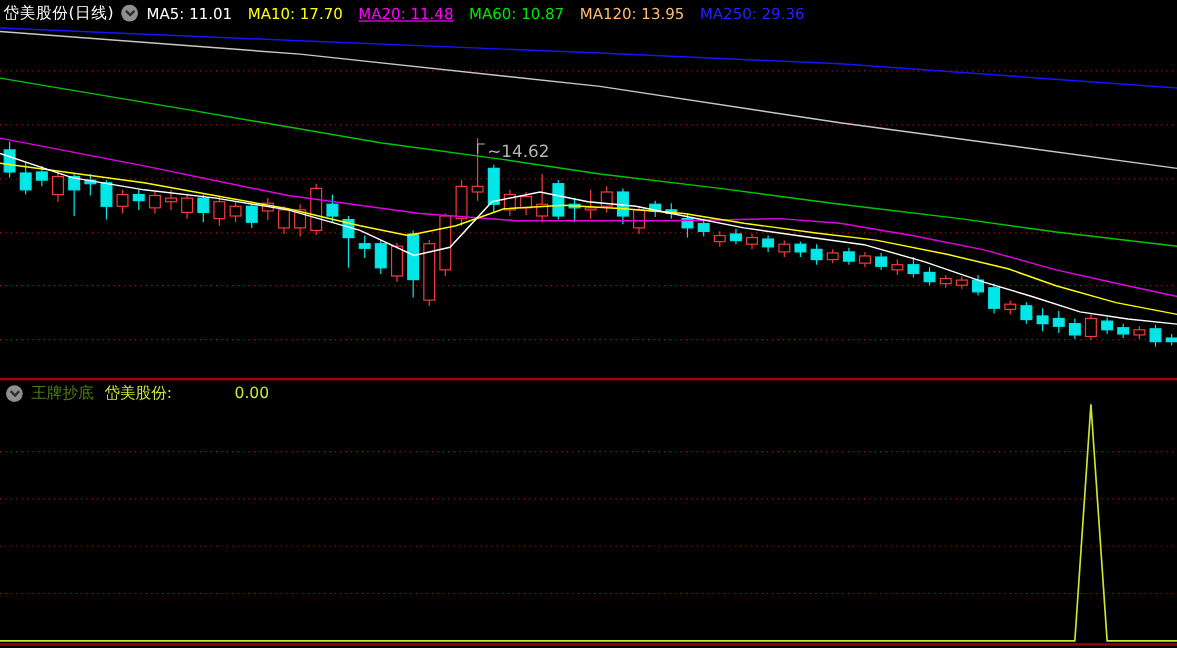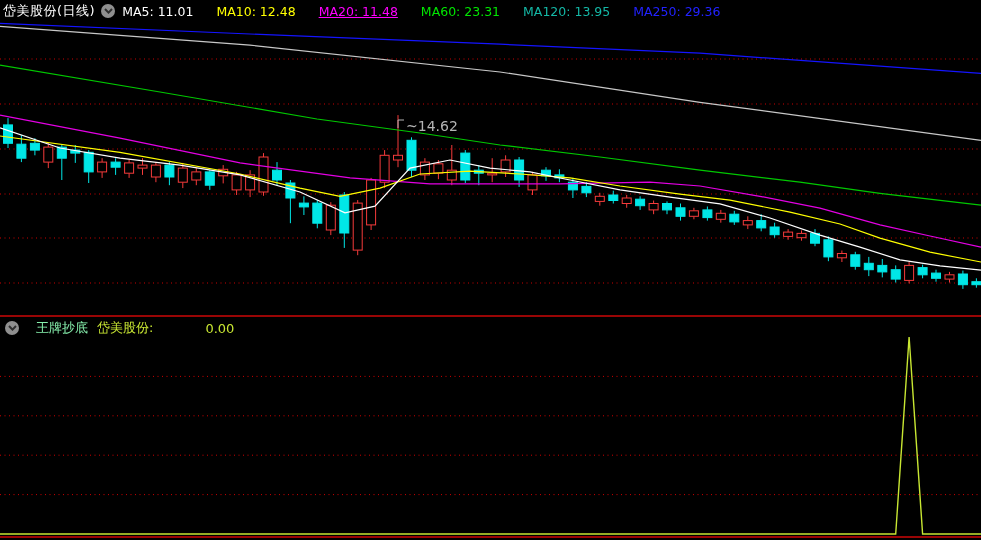--- a/index.html
+++ b/index.html
@@ -3,47 +3,47 @@
 <meta charset="utf-8">
 <style>
   html,body{margin:0;padding:0;background:#000;}
   .stage{position:relative;width:981px;height:540px;background:#000;overflow:hidden;
          font-family:"DejaVu Sans",sans-serif;}
   .titlebar{position:absolute;top:0;left:0;width:874px;height:22px;display:flex;
             align-items:center;padding-left:3px;box-sizing:border-box;z-index:5;text-align:center;}
   .stock-name{color:#ffffff;font-size:13px;letter-spacing:0.5px;white-space:nowrap;}
   .chev{width:14px;height:14px;border-radius:50%;background:#8f8f8f;display:inline-flex;
         align-items:center;justify-content:center;margin:0 7px 0 6px;flex:0 0 auto;}
-  .ma-readouts{display:flex;align-items:center;gap:23px;white-space:nowrap;}
+  .ma-readouts{display:flex;align-items:center;gap:13px;white-space:nowrap;}
   .ma-readout{font-size:12.5px;}
   svg.panel{position:absolute;left:0;display:block;}
   .sep{position:absolute;left:0;width:981px;z-index:4;}
   .ind-header{position:absolute;top:319px;left:3px;display:flex;align-items:center;
               z-index:5;font-size:13px;white-space:nowrap;}
-  .ind-name{color:#86efac;margin-right:9px;margin-left:10px;}
+  .ind-name{color:#4d7c0f;margin-right:9px;}
   .ind-readout{margin-right:4px;}
 </style>
 </head>
 <body>
 
 <div class="stage">
 
   <div class="titlebar">
     <span class="stock-name">岱美股份(日线)</span>
     <span class="chev">
       <svg width="9" height="6" viewBox="0 0 9 6">
         <path d="M1 1 L4.5 4.6 L8 1" stroke="#2e2e2e" stroke-width="2" fill="none"></path>
       </svg>
     </span>
     <span class="ma-readouts">
         <span class="ma-readout" style="color: rgb(255, 255, 255);">MA5: 11.01</span>
-        <span class="ma-readout" style="color: rgb(255, 255, 0);">MA10: 12.48</span>
+        <span class="ma-readout" style="color: rgb(255, 255, 0);">MA10: 17.70</span>
         <span class="ma-readout" style="color: rgb(255, 0, 255); text-decoration: underline;">MA20: 11.48</span>
-        <span class="ma-readout" style="color: rgb(0, 230, 0);">MA60: 23.31</span>
-        <span class="ma-readout" style="color: #14b8a6;">MA120: 13.95</span>
+        <span class="ma-readout" style="color: rgb(0, 230, 0);">MA60: 10.87</span>
+        <span class="ma-readout" style="color: #fdba74;">MA120: 13.95</span>
         <span class="ma-readout" style="color: rgb(34, 34, 255);">MA250: 29.36</span>
       </span>
   </div>
 
   <svg class="panel" id="main-svg" width="981" height="316" style="top:0">
       <rect x="0" y="0" width="981" height="316" fill="#000"></rect>
       <line x1="0" y1="59" x2="981" y2="59" stroke="#cc0000" stroke-width="1" stroke-dasharray="1 3.5"></line>
       <line x1="0" y1="104" x2="981" y2="104" stroke="#cc0000" stroke-width="1" stroke-dasharray="1 3.5"></line>
       <line x1="0" y1="149" x2="981" y2="149" stroke="#cc0000" stroke-width="1" stroke-dasharray="1 3.5"></line>
       <line x1="0" y1="194" x2="981" y2="194" stroke="#cc0000" stroke-width="1" stroke-dasharray="1 3.5"></line>

